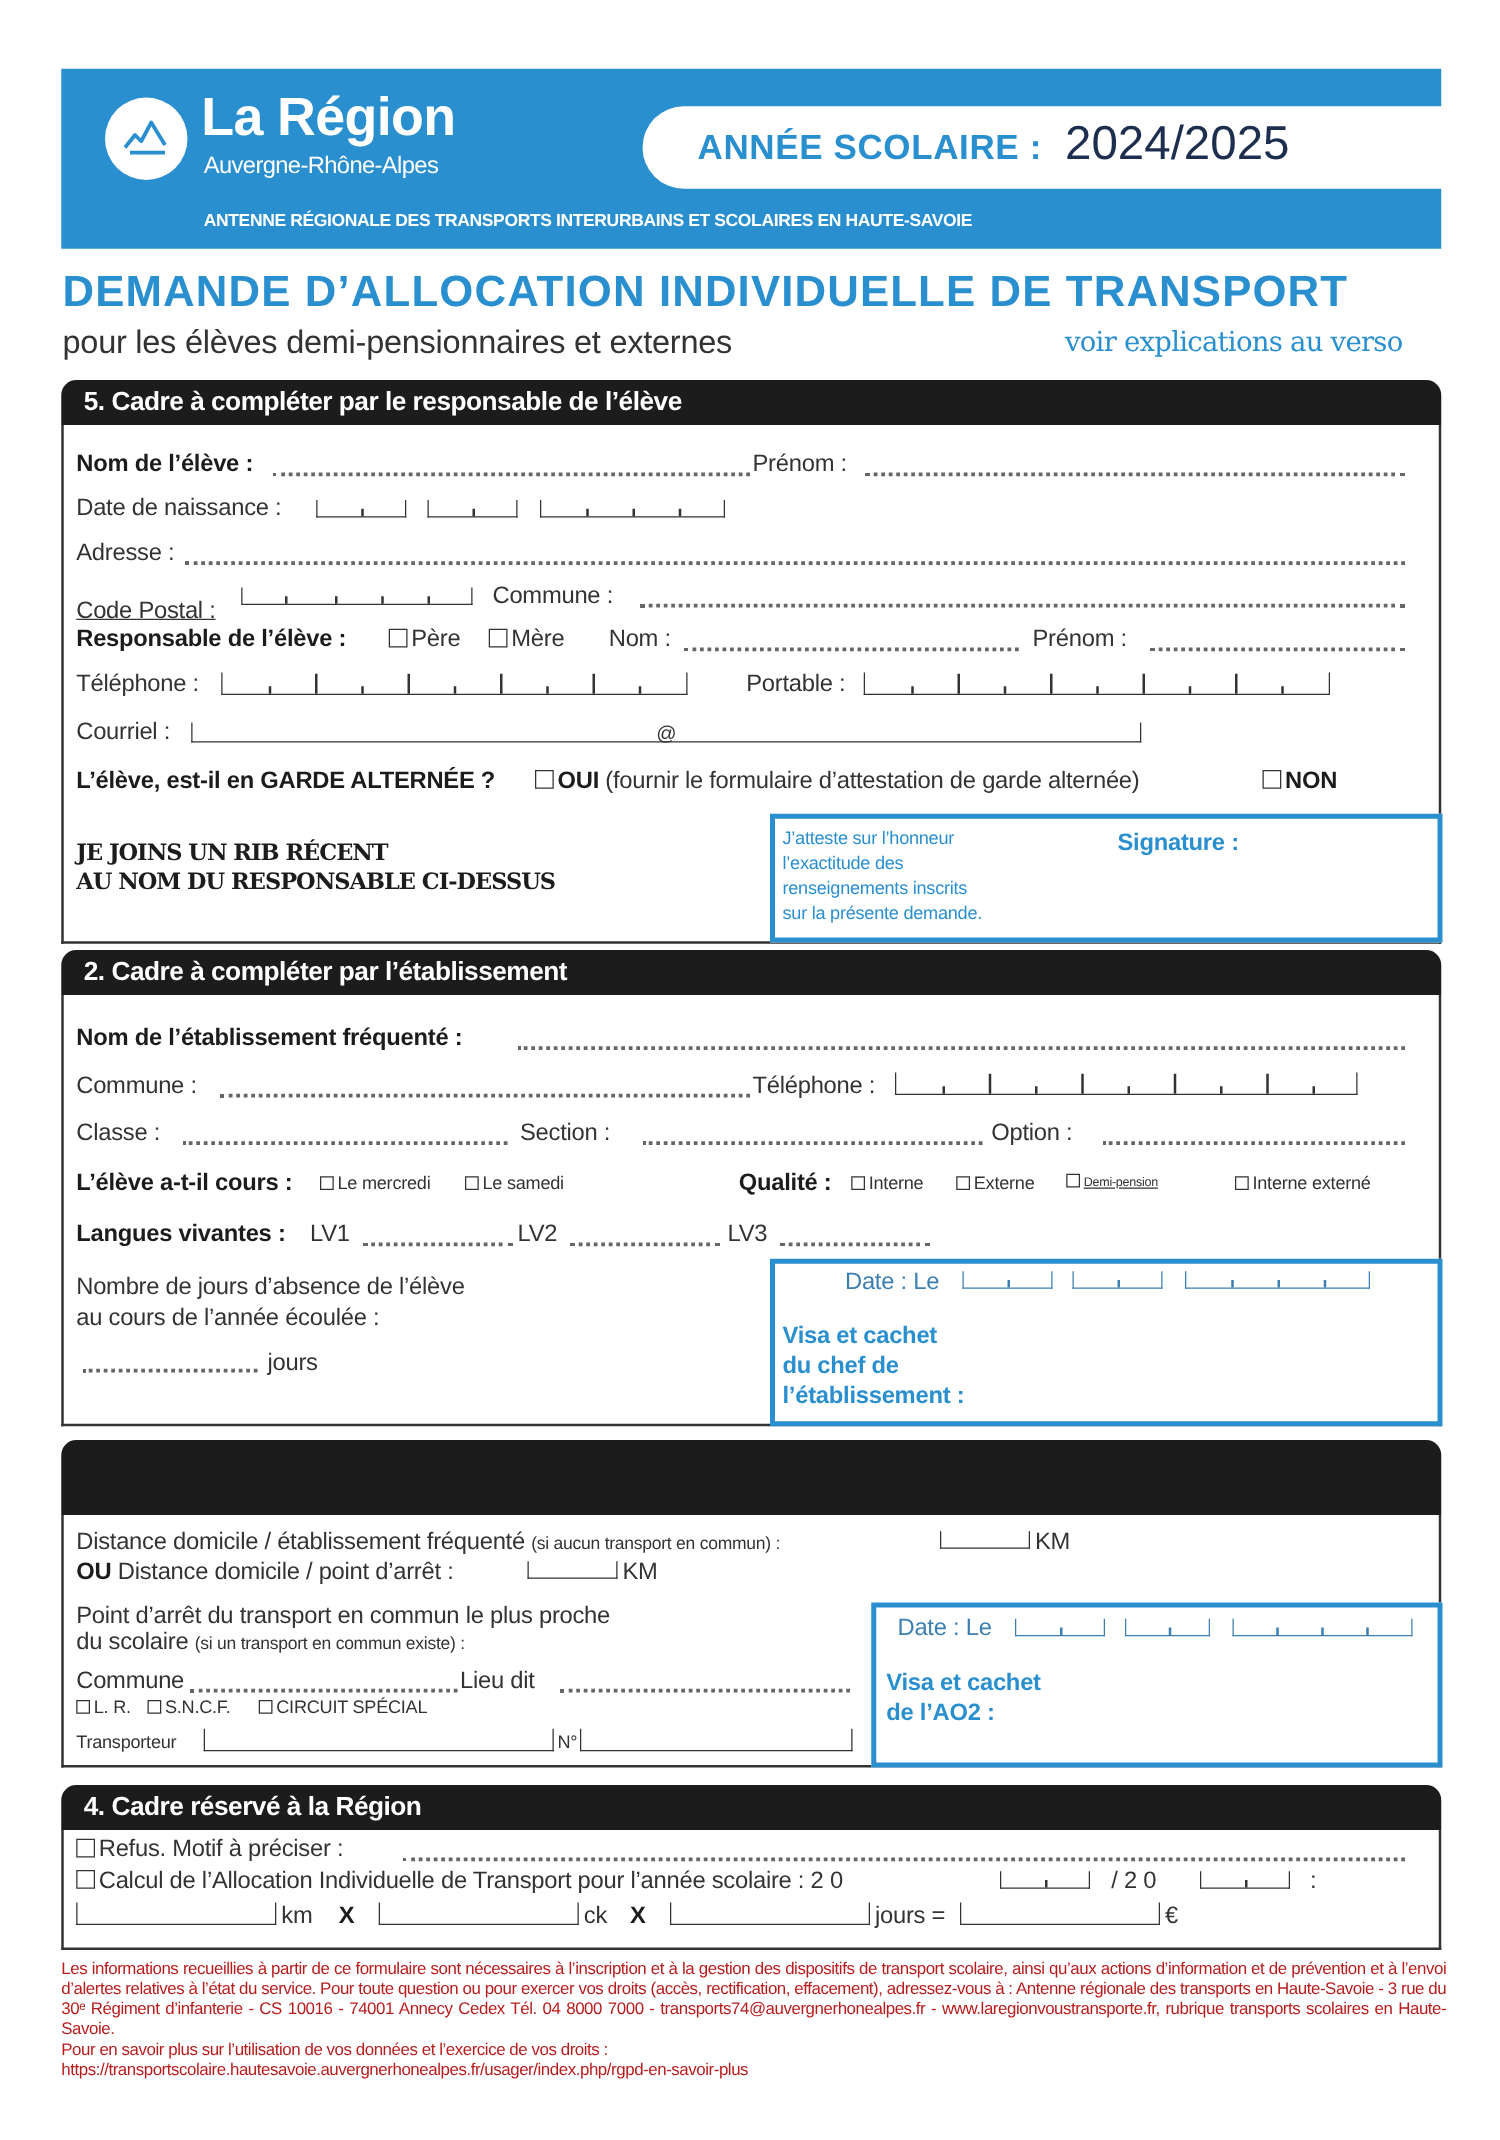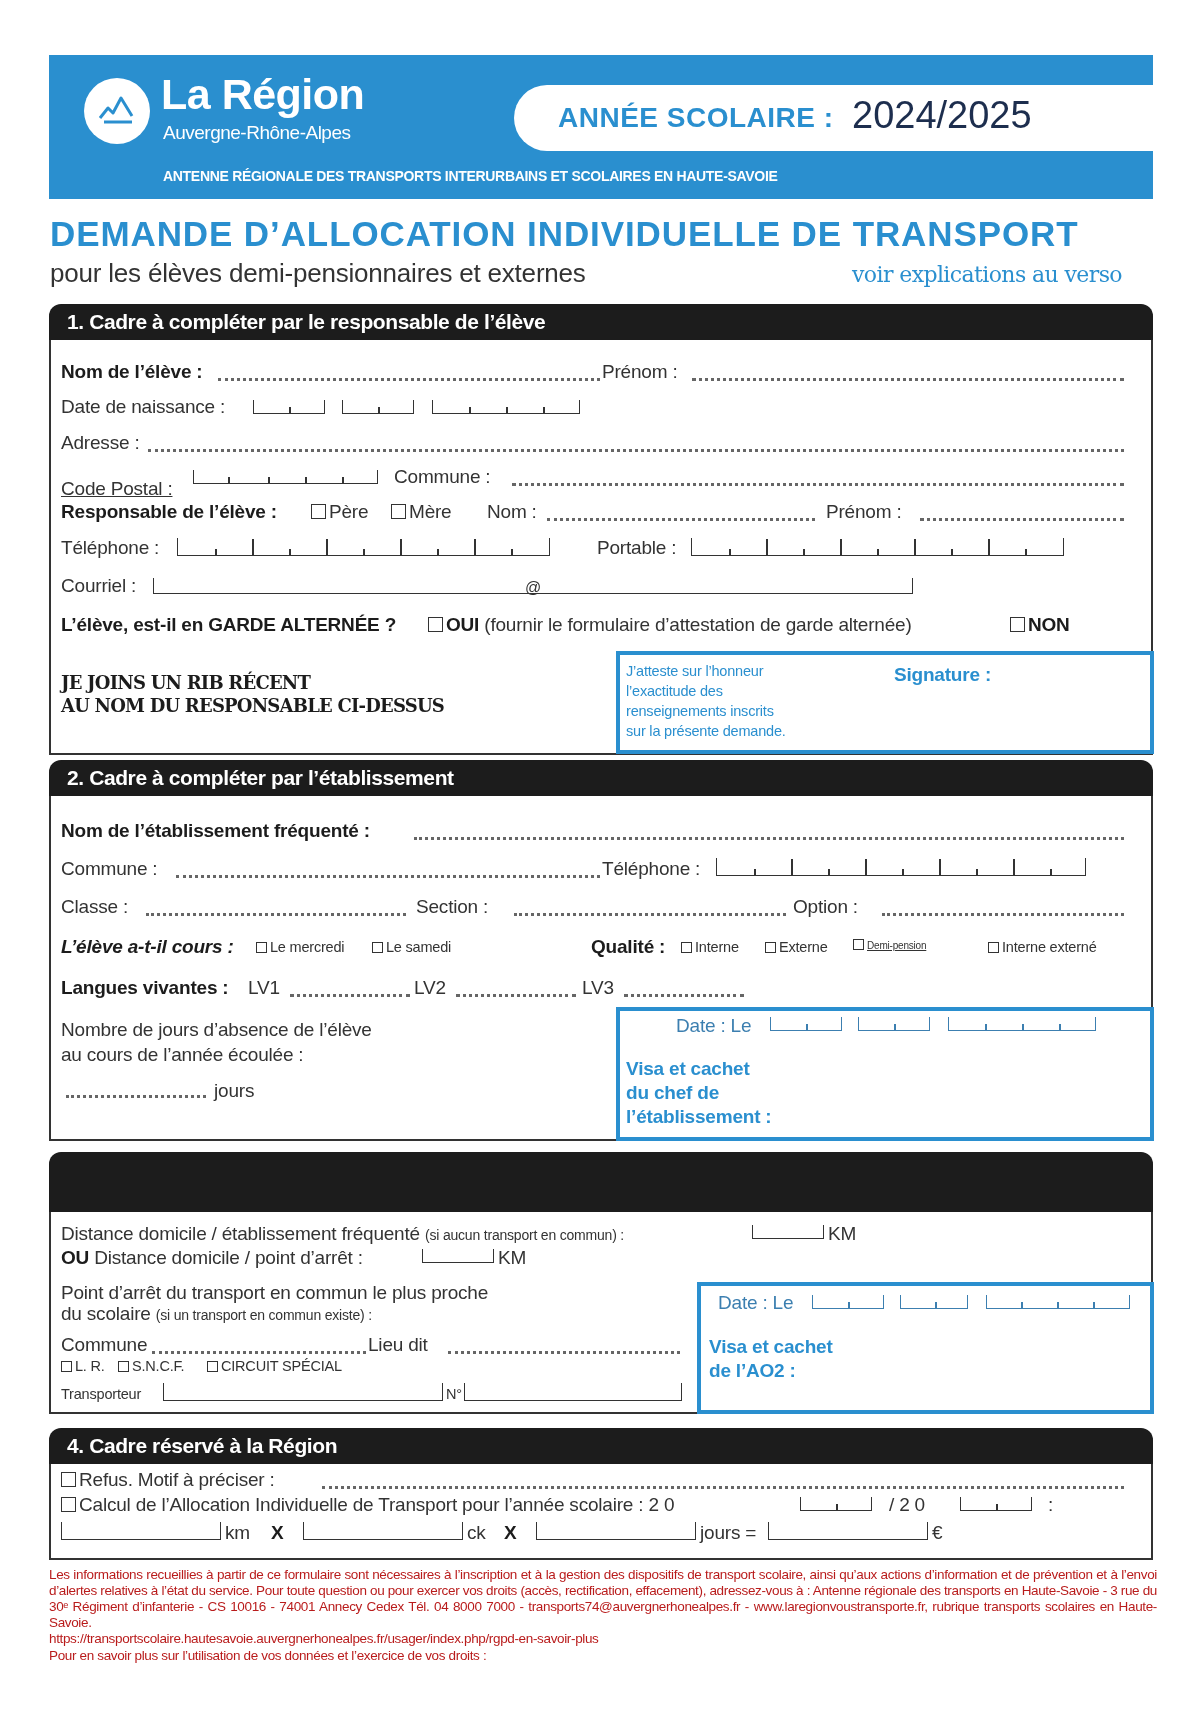--- a/index.html
+++ b/index.html
@@ -54,21 +54,21 @@
 <div id="logo-sub" class="abs">Auvergne-Rhône-Alpes</div>
 <div id="year-pill" class="abs"></div>
 <div id="year-label" class="abs">ANNÉE SCOLAIRE :</div>
 <div id="year-value" class="abs">2024/2025</div>
 <div id="antenne" class="abs">ANTENNE RÉGIONALE DES TRANSPORTS INTERURBAINS ET SCOLAIRES EN HAUTE-SAVOIE</div>
 
 <div id="main-title" class="abs">DEMANDE D’ALLOCATION INDIVIDUELLE DE TRANSPORT</div>
 <div id="sub-title" class="abs">pour les élèves demi-pensionnaires et externes</div>
 <div id="verso-link" class="abs">voir explications au verso</div>
 
-<div class="sec-head" style="top:304px;height:36px;line-height:36px;">1. Cadre à compléter par le responsable de l’élève</div>
+<div class="sec-head" style="top:304px;height:36px;line-height:36px;">5. Cadre à compléter par le responsable de l’élève</div>
 <div class="section" style="top:340px;height:415px;"></div>
 
 <div class="t b" style="left:61px;top:361px;">Nom de l’élève :</div>
 <div class="dots" style="left:218px;top:378px;width:382px;"></div>
 <div class="t" style="left:602px;top:361px;">Prénom :</div>
 <div class="dots" style="left:692px;top:378px;width:432px;"></div>
 
 <div class="t" style="left:61px;top:396px;">Date de naissance :</div>
 <div class="combo" style="left:253px;top:400px;width:72px;">
     <div class="tick" style="left:35px"></div>
@@ -168,21 +168,21 @@
     <div class="tick" style="left:333px"></div>
 </div>
 
 <div class="t" style="left:61px;top:896px;">Classe :</div>
 <div class="dots" style="left:146px;top:913px;width:260px;"></div>
 <div class="t" style="left:416px;top:896px;">Section :</div>
 <div class="dots" style="left:514px;top:913px;width:272px;"></div>
 <div class="t" style="left:793px;top:896px;">Option :</div>
 <div class="dots" style="left:882px;top:913px;width:242px;"></div>
 
-<div class="t b" style="left:61px;top:936px;font-style:italic;">L’élève a-t-il cours :</div>
+<div class="t b" style="left:61px;top:936px;">L’élève a-t-il cours :</div>
 <div class="t" style="left:256px;top:939px;font-size:14.5px;"><span class="cbx sm"></span><span>Le mercredi</span></div>
 <div class="t" style="left:372px;top:939px;font-size:14.5px;"><span class="cbx sm"></span><span>Le samedi</span></div>
 
 <div class="t b" style="left:591px;top:936px;">Qualité :</div>
 <div class="t" style="left:681px;top:939px;font-size:14.5px;"><span class="cbx sm"></span><span>Interne</span></div>
 <div class="t" style="left:765px;top:939px;font-size:14.5px;"><span class="cbx sm"></span><span>Externe</span></div>
 <div class="t" style="left:853px;top:939px;font-size:10px;text-decoration:underline;"><span class="cbx sm"></span><span>Demi-pension</span></div>
 <div class="t" style="left:988px;top:939px;font-size:14.5px;"><span class="cbx sm"></span><span>Interne externé</span></div>
 
 <div class="t b" style="left:61px;top:977px;">Langues vivantes :</div>
@@ -282,15 +282,15 @@
 <div class="linebox" style="left:303px;top:1522px;width:160px;height:18px;"></div>
 <div class="t" style="left:467px;top:1522px;">ck</div>
 <div class="t b" style="left:504px;top:1522px;">X</div>
 <div class="linebox" style="left:536px;top:1522px;width:160px;height:18px;"></div>
 <div class="t" style="left:700px;top:1522px;">jours =</div>
 <div class="linebox" style="left:768px;top:1522px;width:160px;height:18px;"></div>
 <div class="t" style="left:932px;top:1522px;">€</div>
 
 <div id="footer" class="abs">
   <p>Les informations recueillies à partir de ce formulaire sont nécessaires à l’inscription et à la gestion des dispositifs de transport scolaire, ainsi qu’aux actions d’information et de prévention et à l’envoi d’alertes relatives à l’état du service. Pour toute question ou pour exercer vos droits (accès, rectification, effacement), adressez-vous à : Antenne régionale des transports en Haute-Savoie - 3 rue du 30ᵉ Régiment d’infanterie - CS 10016 - 74001 Annecy Cedex Tél. 04 8000 7000 - transports74@auvergnerhonealpes.fr - www.laregionvoustransporte.fr, rubrique transports scolaires en Haute-Savoie.</p>
+  <p style="margin-top:1px;">Pour en savoir plus sur l’utilisation de vos données et l’exercice de vos droits :</p>
   <p>https://transportscolaire.hautesavoie.auvergnerhonealpes.fr/usager/index.php/rgpd-en-savoir-plus</p>
-  <p style="margin-top:1px;">Pour en savoir plus sur l’utilisation de vos données et l’exercice de vos droits :</p>
 </div>
 
 </body></html>

